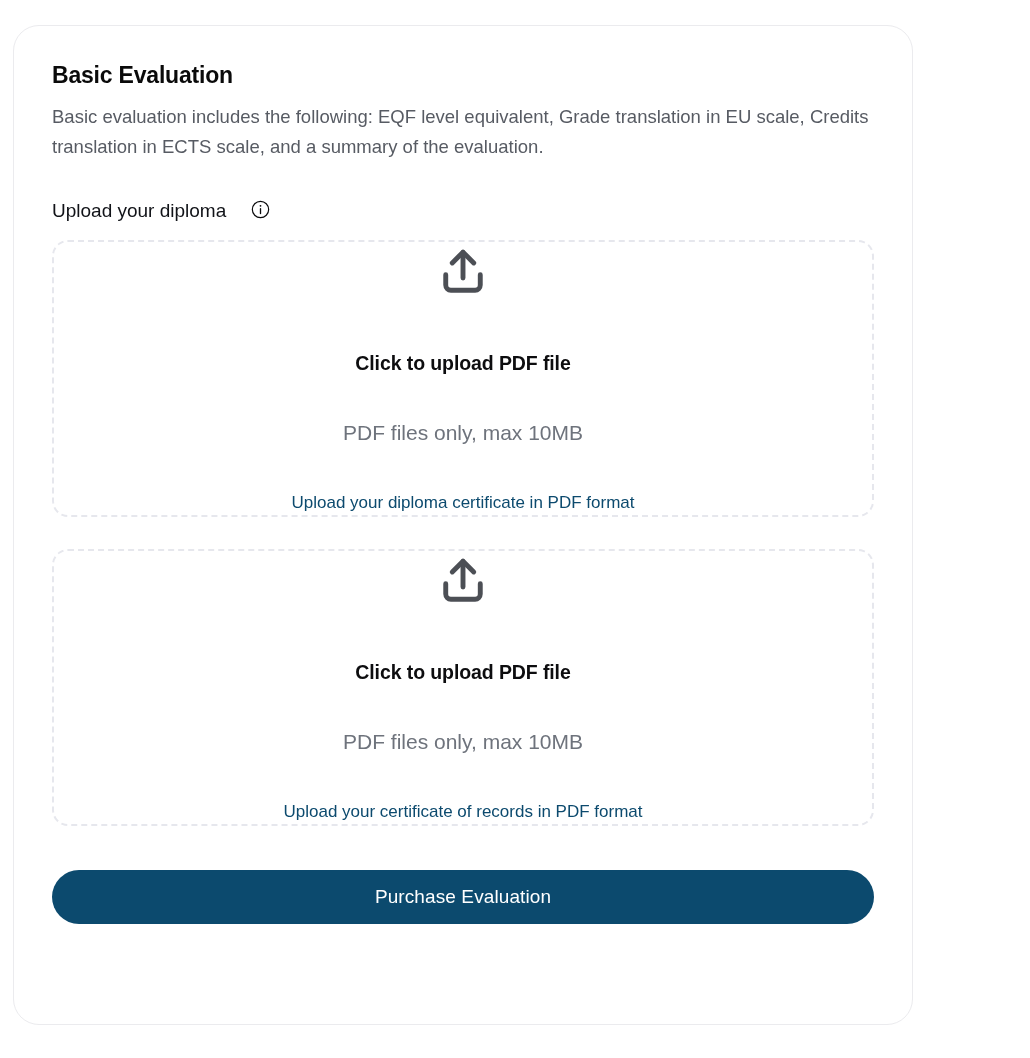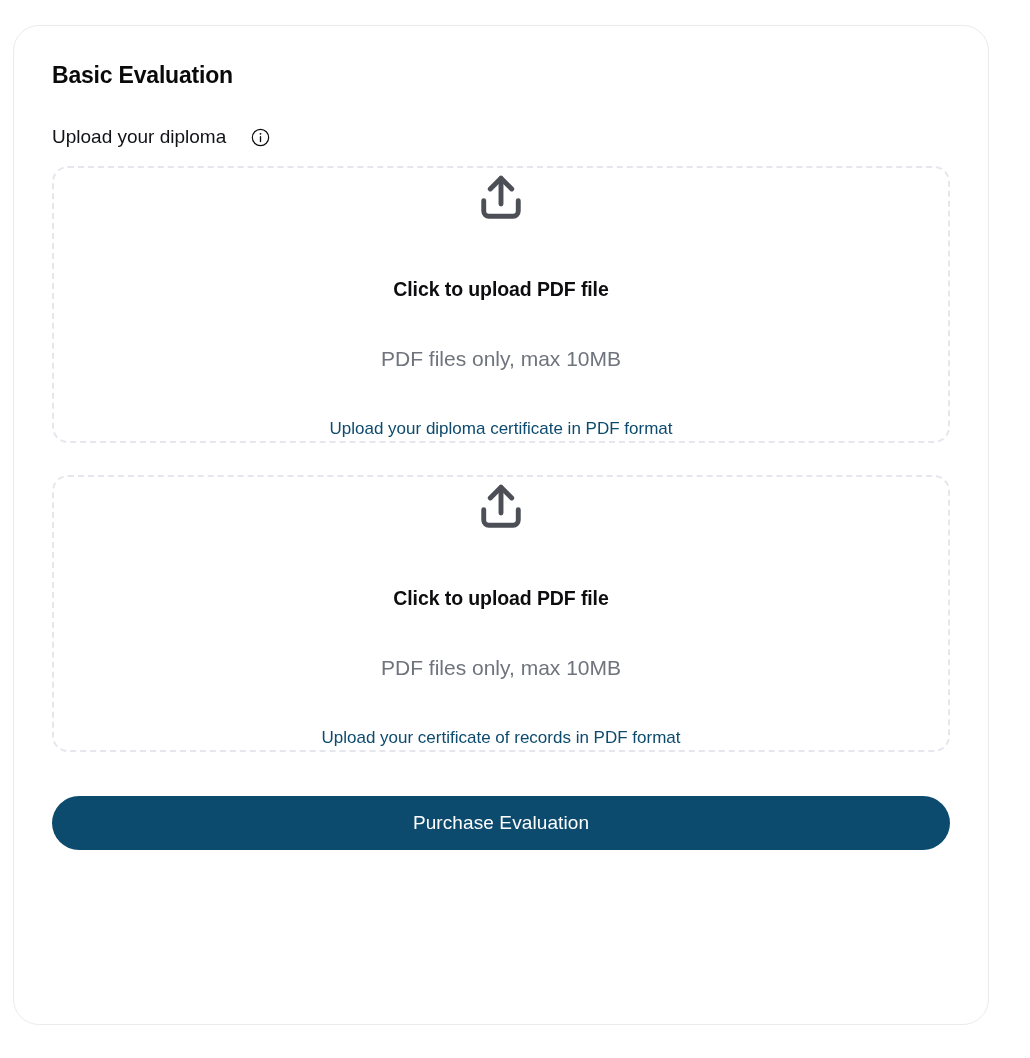--- a/index.html
+++ b/index.html
@@ -19,21 +19,21 @@
   .page {
     position: relative;
     width: 1030px;
     height: 1058px;
     box-sizing: border-box;
     padding: 25px 25px 33px 13px;
   }
 
   .card {
     box-sizing: border-box;
-    width: 976px;
+    width: 900px;
     min-height: 1000px;
     background: #ffffff;
     border: 1px solid #ebebee;
     border-radius: 26px;
     padding: 37px 38px 36px 38px;
   }
 
   .card-title {
     font-size: 23px;
     font-weight: bold;
@@ -54,21 +54,20 @@
 
   .section {
     margin-top: 38px;
   }
   .section.second {
     margin-top: 32px;
   }
 
   .field-label-row {
     display: flex;
-    align-items: center;
     gap: 25px;
     margin-bottom: 17px;
   }
 
   .field-label {
     font-size: 19px;
     color: #111318;
     line-height: 1.2;
     font-weight: normal;
   }
@@ -148,20 +147,21 @@
     display: block;
   }
 </style>
 </head>
 <body>
 
 <div class="page">
   <div class="card">
 
     <h1 class="card-title">Basic Evaluation</h1>
+    <p class="card-desc">Basic evaluation includes the following: EQF level equivalent, Grade translation in EU scale, Credits translation in ECTS scale, and a summary of the evaluation.</p>
 
     <div class="section">
       <div class="field-label-row">
         <span class="field-label">Upload your diploma</span>
         <span class="info-icon">
           <svg viewBox="0 0 20 20" width="19" height="19" fill="none" xmlns="http://www.w3.org/2000/svg">
             <circle cx="10" cy="10" r="8.6" stroke="#0b0b0d" stroke-width="1.25"></circle>
             <circle cx="10" cy="6.15" r="0.95" fill="#0b0b0d"></circle>
             <path d="M10 9.1 V14.2" stroke="#0b0b0d" stroke-width="1.4" stroke-linecap="round"></path>
           </svg>

